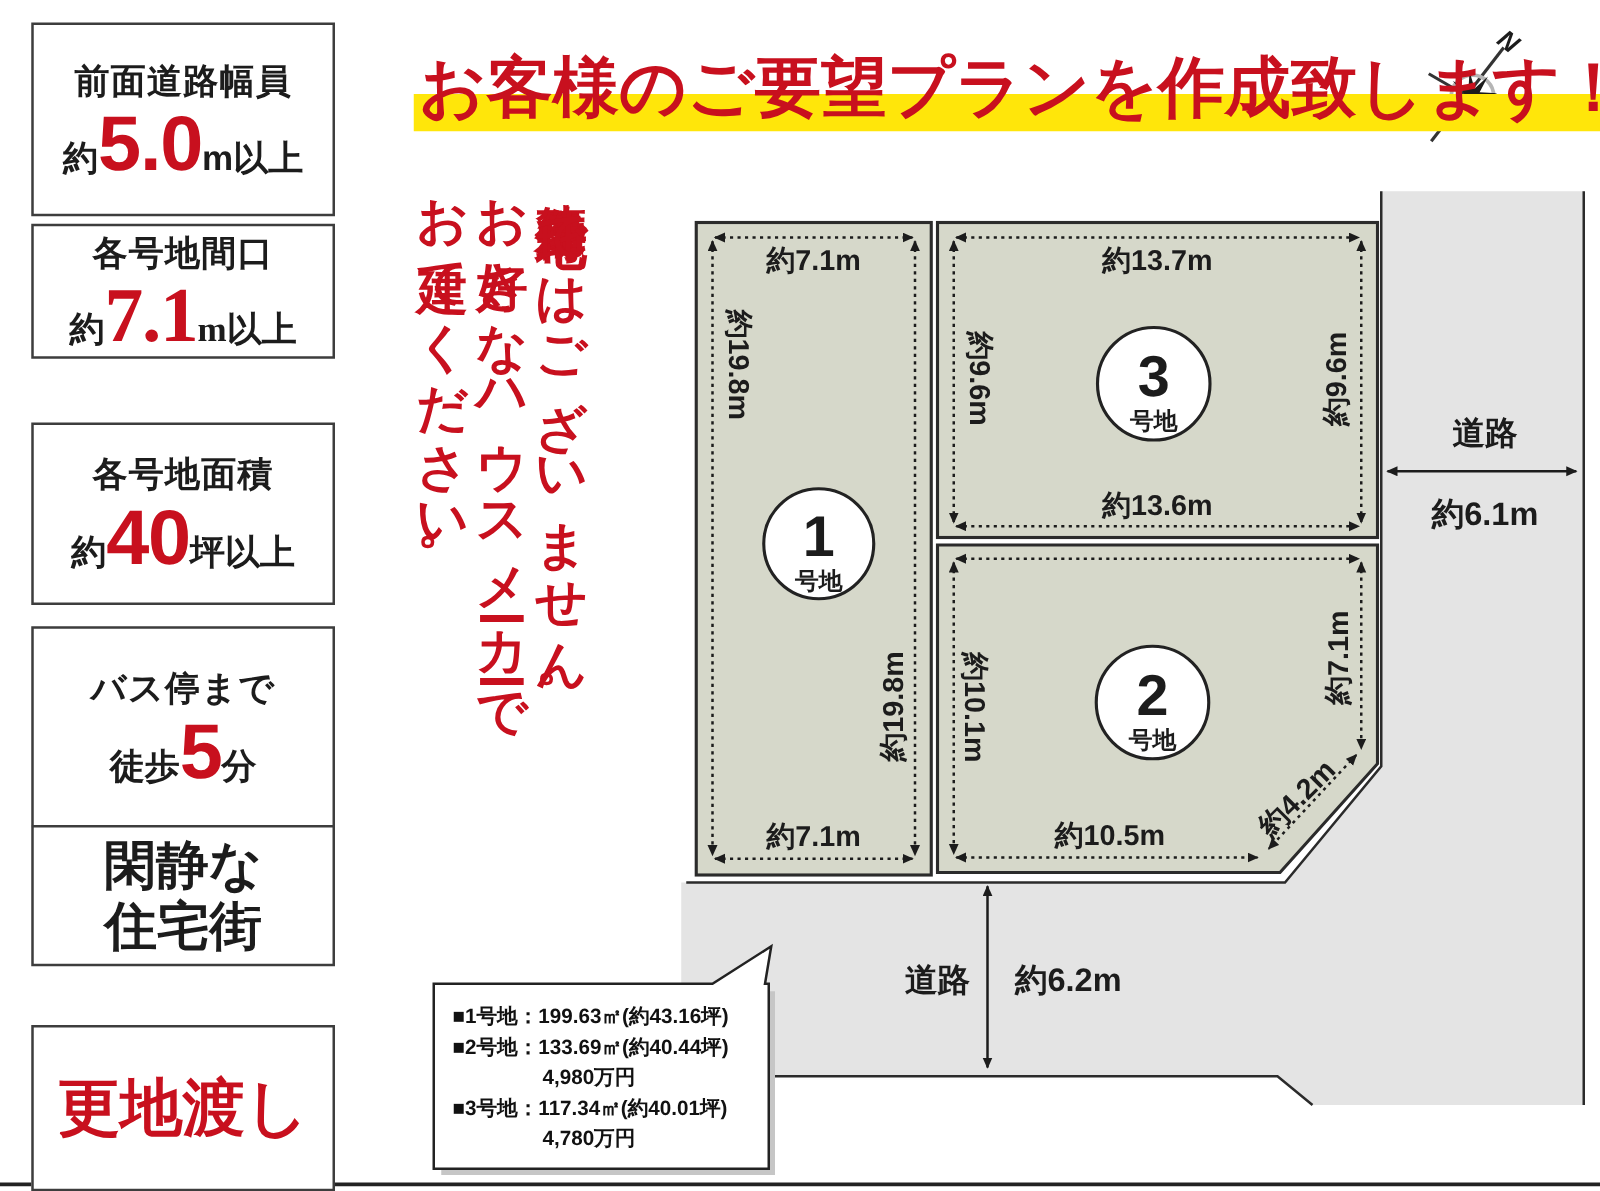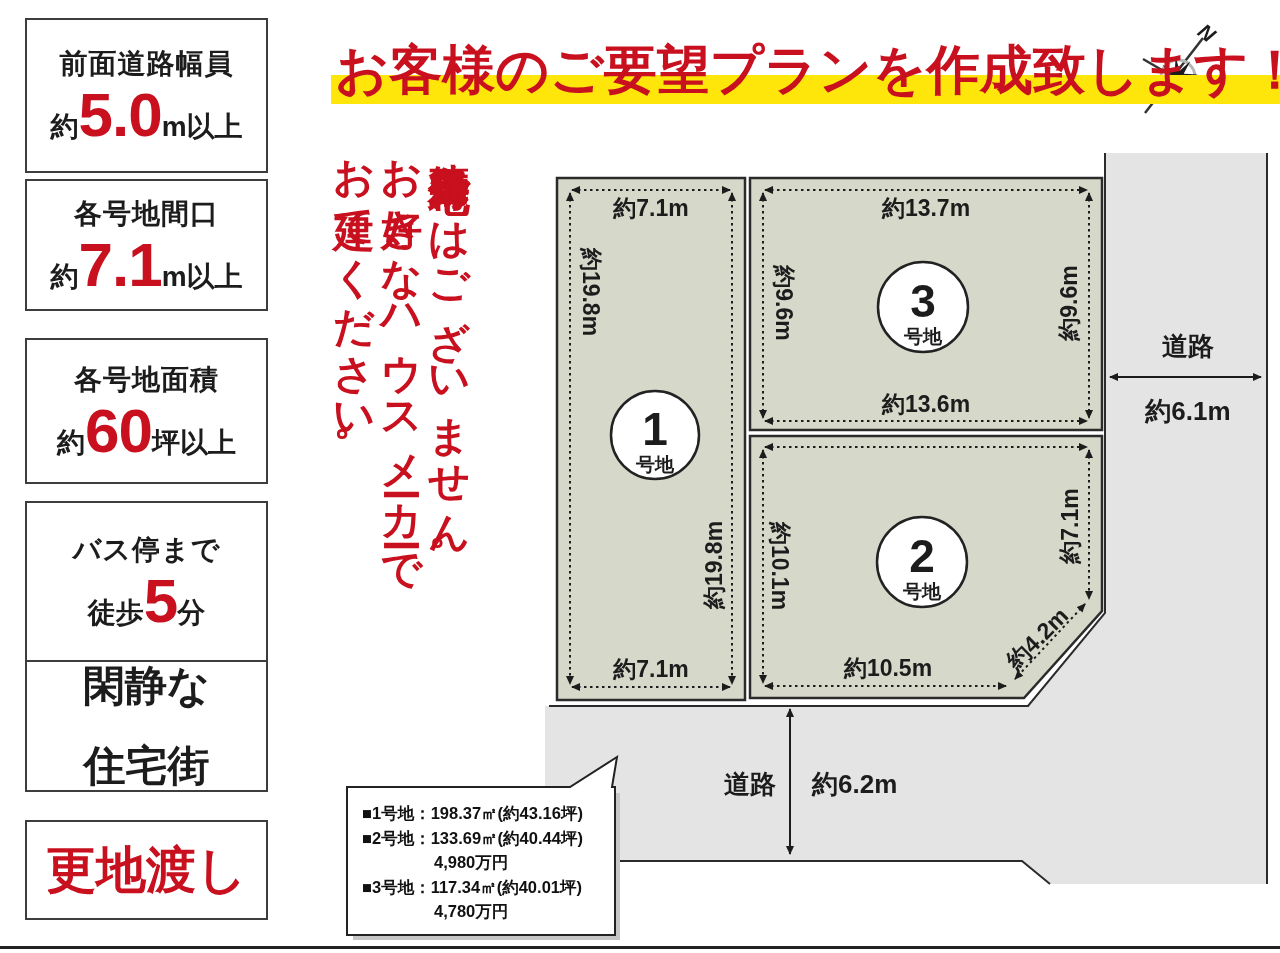--- a/index.html
+++ b/index.html
@@ -144,41 +144,41 @@
   <div id="notice">
     <div>建築条件付宅地ではございません。</div>
     <div>お好きなハウスメーカーで</div>
     <div>お建てください。</div>
   </div>
 
   <div class="feat-box" style="top:18px;height:155px;">
     <div class="feat-title">前面道路幅員</div>
     <div class="feat-value"><span>約</span><span class="feat-big">5.0</span><span>m以上</span></div>
   </div>
-  <div class="feat-box" style="top:179px;height:132px;">
+  <div class="feat-box" style="top:179px;height:108px;font-family:Liberation Serif, serif;">
     <div class="feat-title">各号地間口</div>
     <div class="feat-value"><span>約</span><span class="feat-big">7.1</span><span>m以上</span></div>
   </div>
   <div class="feat-box" style="top:338px;height:146px;">
     <div class="feat-title">各号地面積</div>
-    <div class="feat-value"><span>約</span><span class="feat-big">60</span><span>坪以上</span></div>
+    <div class="feat-value"><span>約</span><span class="feat-big">40</span><span>坪以上</span></div>
   </div>
   <div class="feat-box" style="top:501px;height:161px;">
     <div class="feat-title">バス停まで</div>
     <div class="feat-value"><span>徒歩</span><span class="feat-big">5</span><span>分</span></div>
   </div>
-  <div class="feat-box" style="top:660px;height:132px;justify-content:space-between;">
+  <div class="feat-box" style="top:660px;height:113px;">
     <div class="feat-line">閑静な</div>
     <div class="feat-line">住宅街</div>
   </div>
-  <div class="feat-box" style="top:820px;height:100px;">
+  <div class="feat-box" style="top:820px;height:133px;">
     <div class="feat-red">更地渡し</div>
   </div>
 
   <div id="info-text">
-    <div>■1号地：198.37㎡(約43.16坪)</div>
+    <div>■1号地：199.63㎡(約43.16坪)</div>
     <div>■2号地：133.69㎡(約40.44坪)</div>
     <div class="indent">4,980万円</div>
     <div>■3号地：117.34㎡(約40.01坪)</div>
     <div class="indent">4,780万円</div>
   </div>
 
 </div>
 
 </body></html>

